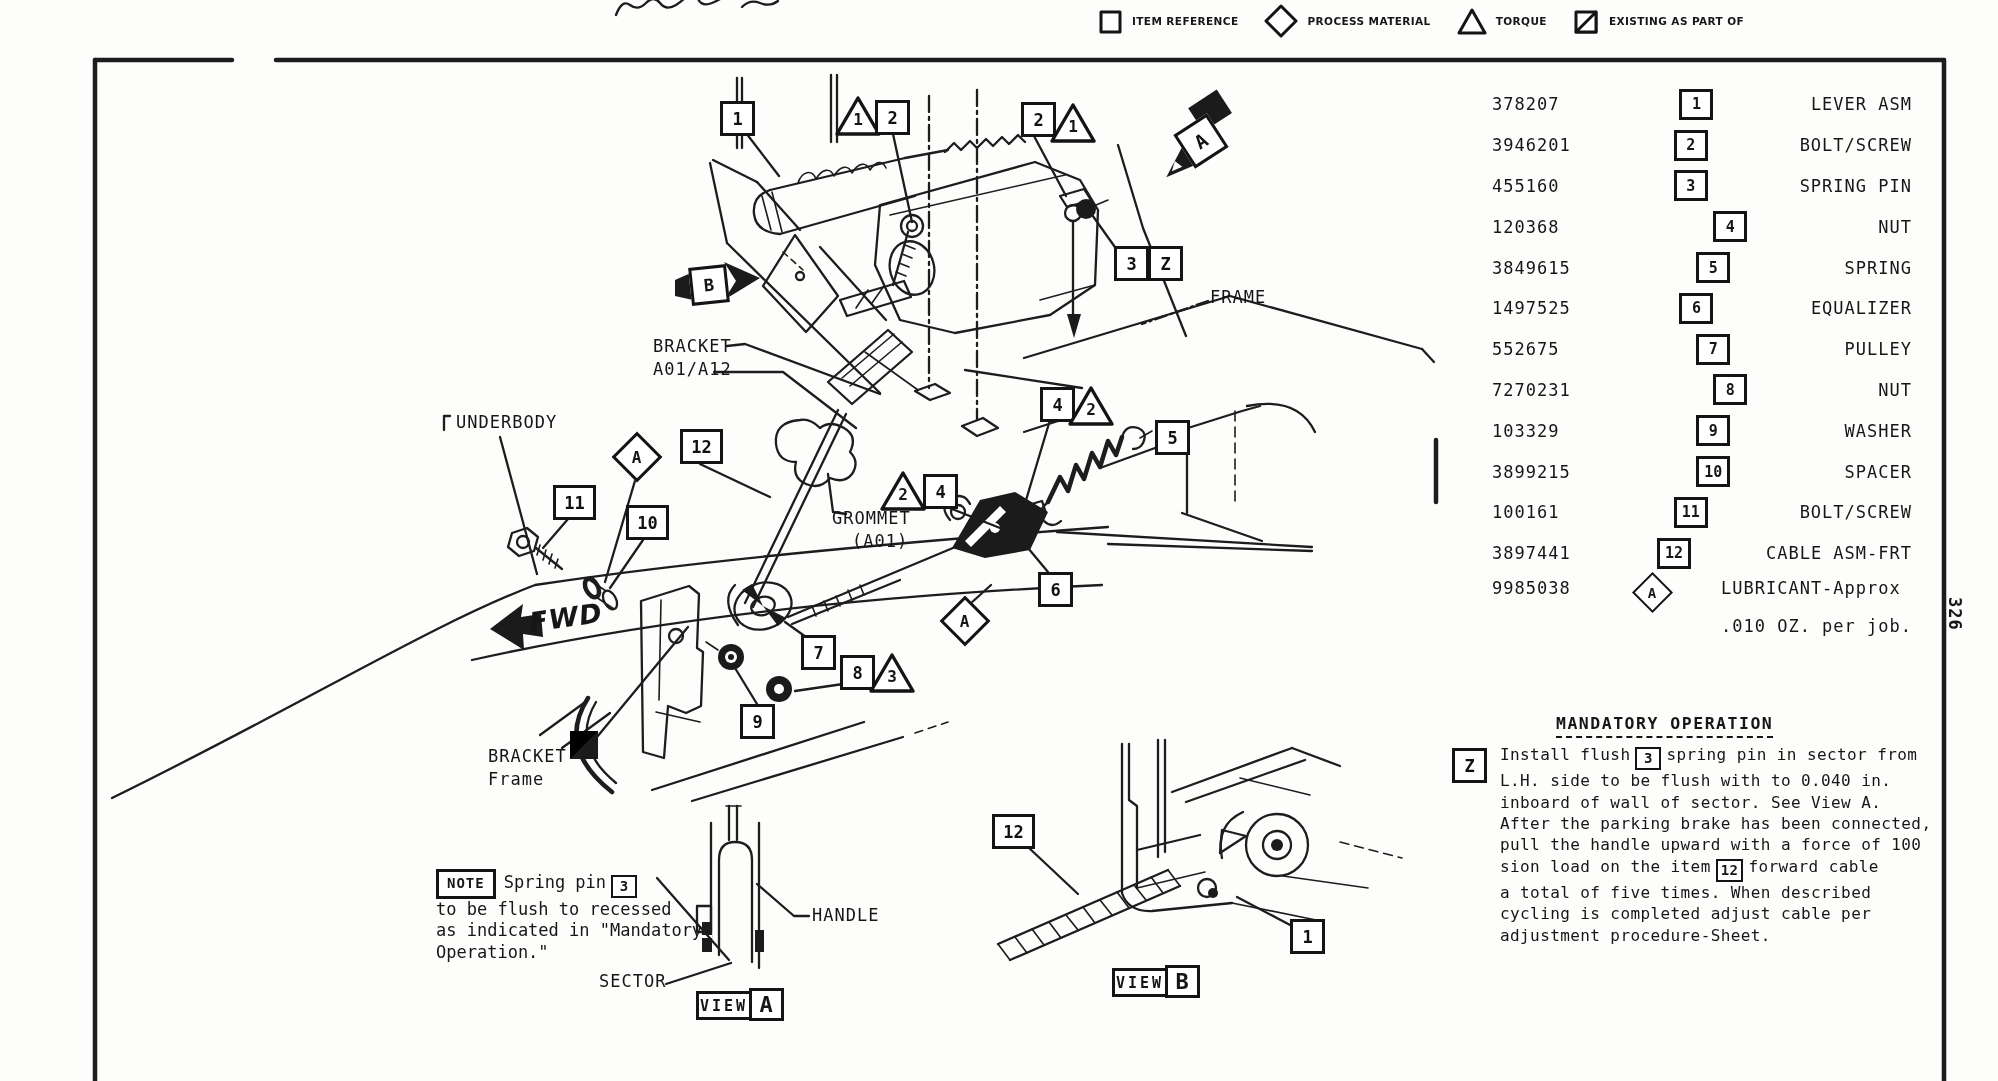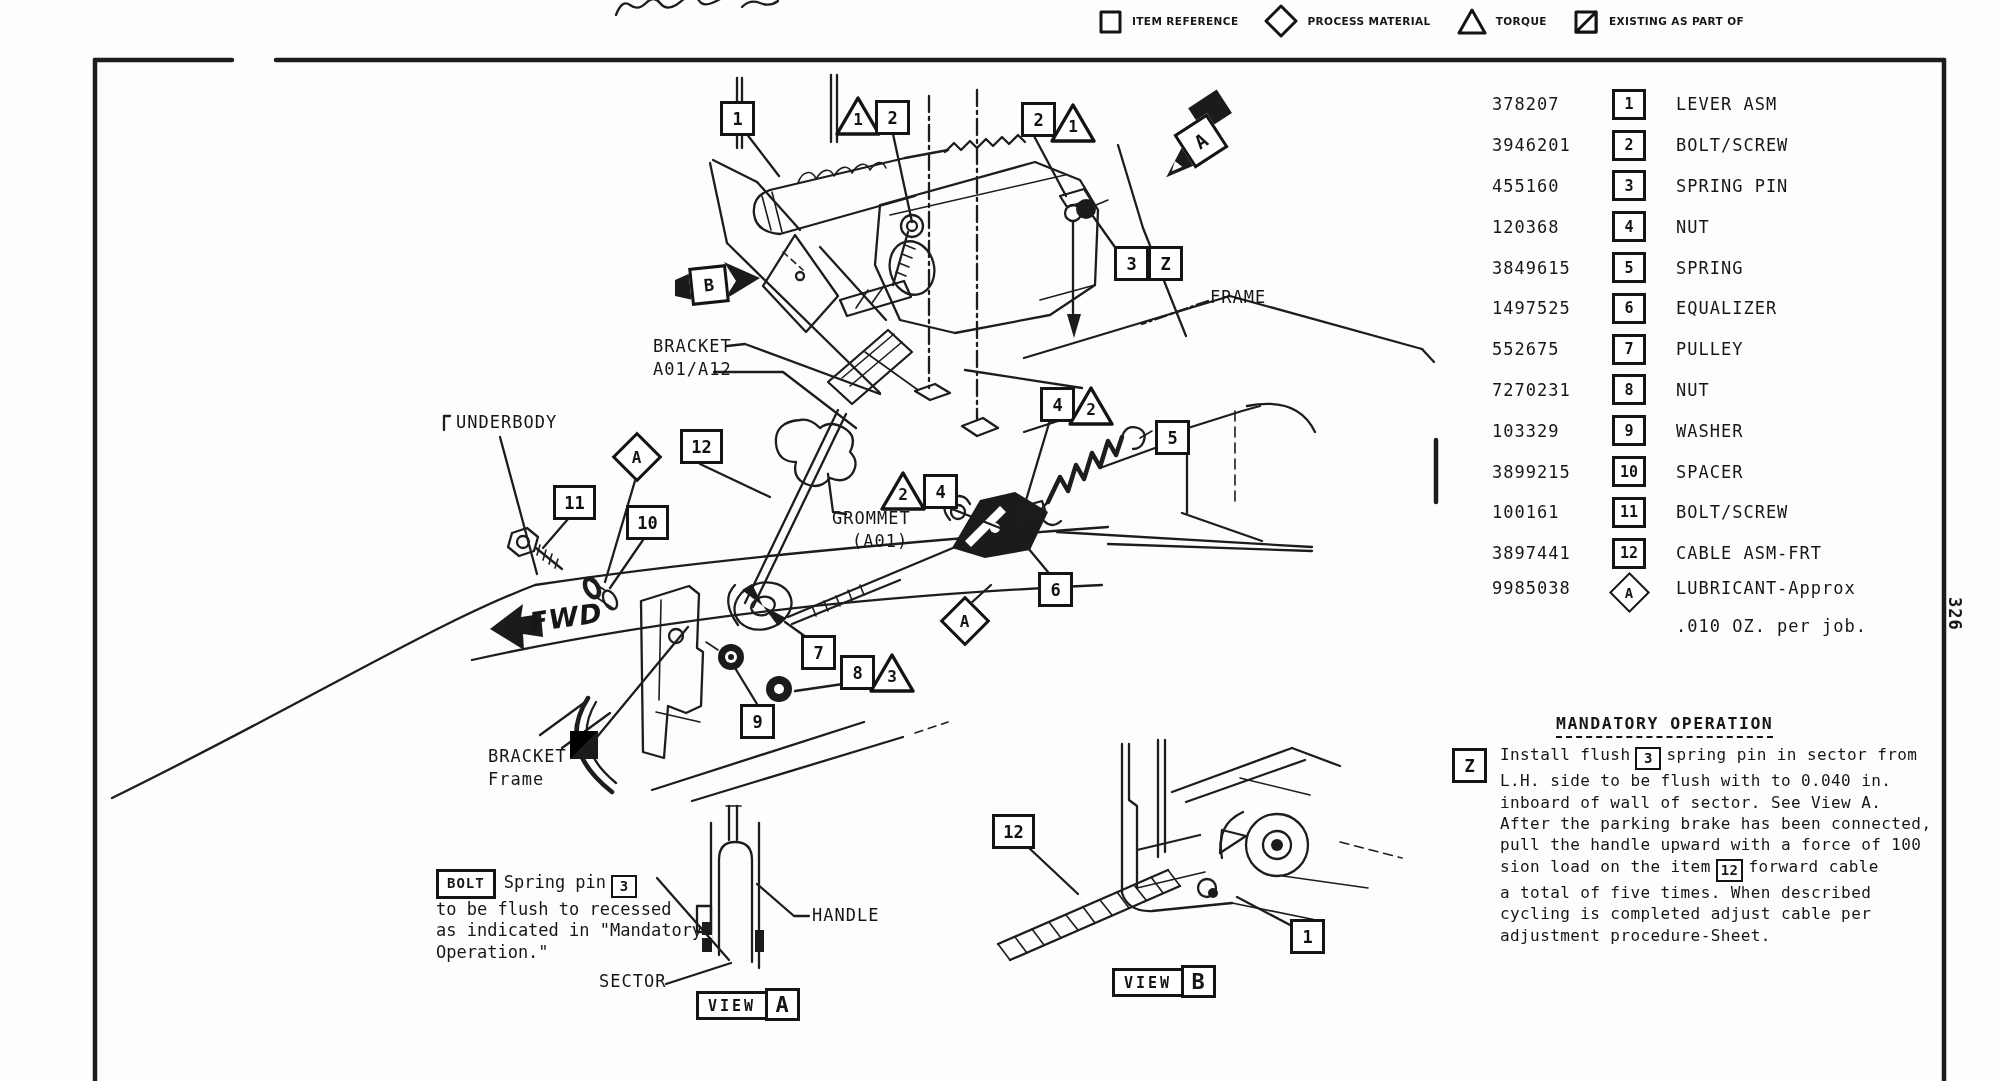--- a/index.html
+++ b/index.html
@@ -27,21 +27,21 @@
       transform:rotate(45deg);display:flex;align-items:center;justify-content:center;}
   .co-dia span{transform:rotate(-45deg);font:bold 16px "DejaVu Sans Mono",monospace;}
   
   #legend{position:absolute;left:1098px;top:3px;display:flex;align-items:center;height:36px;}
   .leg-item{display:flex;align-items:center;margin-right:26px;}
   .leg-item svg{margin-right:9px;}
   .leg-label{font:bold 10.5px "DejaVu Sans",sans-serif;letter-spacing:.4px;white-space:nowrap;}
   .leg-icon polygon,.leg-icon rect{fill:#fff;stroke:#141414;stroke-width:3;stroke-linejoin:round;}
   
   #parts{position:absolute;left:1492px;top:84px;width:420px;font-size:17px;}
-  .prow{display:flex;align-items:center;height:40.8px;}
+  .prow{display:flex;align-items:center;height:40.8px;justify-content:space-between;}
   .pnum{width:120px;letter-spacing:1px;}
   .pbox-cell{width:64px;display:flex;justify-content:flex-start;}
   .ibox{display:inline-flex;min-width:20px;height:25px;padding:0 4px;border:3px solid #141414;
         align-items:center;justify-content:center;font-weight:bold;font-size:15px;background:#fff;}
   .idia{width:25px;height:25px;border:2.6px solid #141414;transform:rotate(45deg);margin-left:3px;
         display:flex;align-items:center;justify-content:center;background:#fff;}
   .idia span{transform:rotate(-45deg);font-weight:bold;font-size:14px;}
   .pname{letter-spacing:1px;}
   .prow.tall{height:54px;align-items:flex-start;padding-top:4px;}
   .pname .l2{margin-top:18px;}
@@ -53,21 +53,21 @@
         letter-spacing:.4px;}
   .inbox{display:inline-flex;border:2.6px solid #141414;height:19px;min-width:16px;padding:0 3px;
         align-items:center;justify-content:center;font-weight:bold;font-size:14px;margin:0 5px;
         vertical-align:-3px;background:#fff;}
   
   #note{position:absolute;left:436px;top:869px;width:320px;font-size:17px;line-height:21.5px;}
   #note .tag{display:inline-flex;border:3px solid #141414;padding:1px 8px;font-weight:bold;
         font-size:14px;letter-spacing:1px;margin-right:8px;background:#fff;}
   
   .viewbox{position:absolute;display:flex;align-items:flex-end;}
-  .vword{border:3.6px solid #141414;background:#fff;padding:3px 9px 2px;
+  .vword{border:3.6px solid #141414;background:#fff;padding:3px 1px 2px;
         font:bold 15px "DejaVu Sans Mono",monospace;letter-spacing:3px;}
   .vletter{border:3.6px solid #141414;background:#fff;padding:1px 8px;
         font:bold 22px "DejaVu Sans Mono",monospace;margin-left:-3.6px;margin-bottom:-1px;}
   
   #fwd-label{position:absolute;left:529px;top:602px;font:italic bold 27px "DejaVu Sans",sans-serif;
         transform:rotate(-8deg);letter-spacing:1px;}
   #arrow-b-box{left:690px;top:266px;transform:rotate(-6deg);width:32px;height:32px;}
   #arrow-a-box{left:1181px;top:121px;transform:rotate(-33deg);width:34px;height:34px;font-size:19px;}
   #pagenum{position:absolute;left:1944px;top:598px;width:22px;font:bold 17px "DejaVu Sans Mono",monospace;
         transform:rotate(90deg);transform-origin:center;letter-spacing:1px;}
@@ -455,21 +455,21 @@
     <div>inboard of wall of sector.  See View A.</div>
     <div>After the parking brake has been connected,</div>
     <div>pull the handle upward with a force of 100</div>
     <div><span>sion load on the item</span><span class="inbox">12</span><span>forward cable</span></div>
     <div>a total of five times.  When described</div>
     <div>cycling is completed adjust cable per</div>
     <div>adjustment procedure-Sheet.</div>
   </div>
 
   <div id="note">
-    <div><span class="tag">BOLT</span><span>Spring pin</span><span class="inbox">3</span></div>
+    <div><span class="tag">NOTE</span><span>Spring pin</span><span class="inbox">3</span></div>
     <div>to be flush to recessed</div>
     <div>as indicated in "Mandatory</div>
     <div>Operation."</div>
   </div>
 
   <div class="lbl" style="left:1210px;top:287px">FRAME</div>
   <div class="lbl" style="left:456px;top:412px">UNDERBODY</div>
   <div class="lbl" style="left:653px;top:336px">BRACKET</div>
   <div class="lbl" style="left:653px;top:359px">A01/A12</div>
   <div class="lbl" style="left:832px;top:508px">GROMMET</div>

